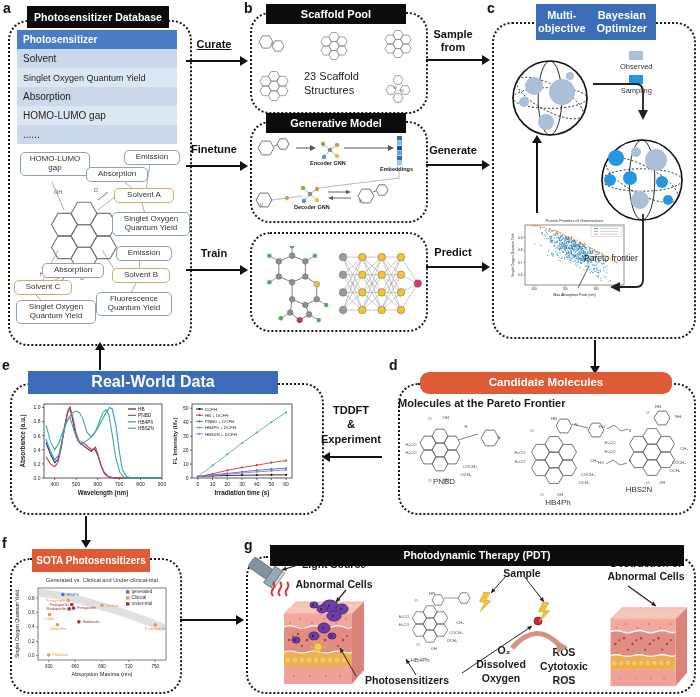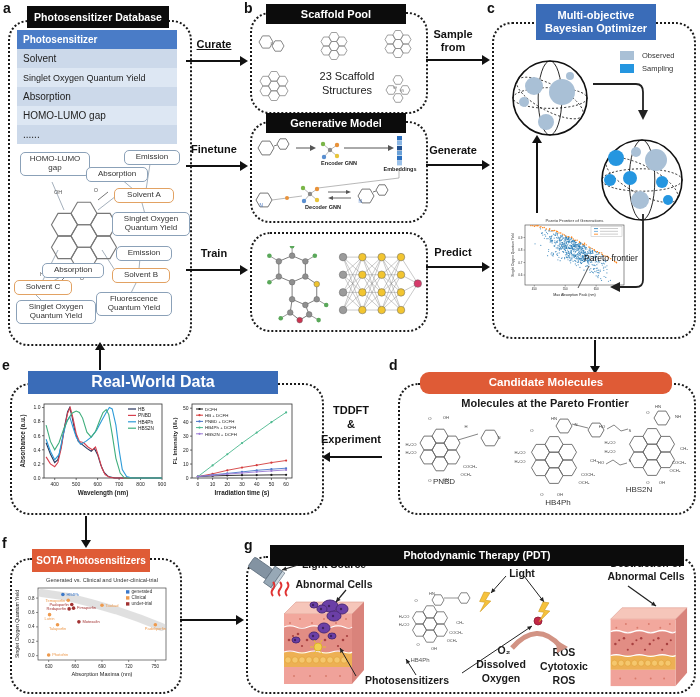--- a/index.html
+++ b/index.html
@@ -29,23 +29,23 @@
     border-left:5px solid transparent;border-right:5px solid transparent;border-top:8px solid #111;}
   .db-table{position:absolute;left:17px;top:30px;width:160px;font-size:10px;border-radius:24px;}
   .db-row{height:19px;display:flex;align-items:center;padding-left:6px;box-sizing:border-box;color:#222;}
   .db-row.hd{background:#4a7cc7;color:#fff;font-weight:bold;}
   .db-row.a{background:#ccd9ea;}
   .db-row.b{background:#dde7f3;}
   .db-row.sm{font-size:9px;}
   .tag{position:absolute;border:1px solid #8ba1b8;border-radius:5px;background:#fff;
        font-size:8px;line-height:1.12;text-align:center;padding:2px 3px;color:#333;z-index:3;}
   .tag.orange{border-color:#e2a263;}
-  .caption{position:absolute;text-align:center;color:#222;}
+  .caption{position:absolute;text-align:left;color:#222;}
   .g-label{position:absolute;font-size:10.5px;font-weight:bold;color:#1a1a1a;text-align:center;line-height:1.2;}
-  .leg-row{display:flex;align-items:center;gap:8px;margin-bottom:4px;}
+  .leg-row{display:flex;align-items:center;gap:2px;margin-bottom:4px;flex-direction:column;}
   .leg-sw{width:14px;height:9px;display:inline-block;}
   .mol-name{position:absolute;font-size:8px;color:#333;text-align:center;}
 </style>
 </head>
 <body>
 
 <div id="stage">
 
   <div class="panel-letter" style="left:3px;top:0px;">a</div>
   <div class="dotted-box" style="left:8px;top:20px;width:180px;height:322px;"></div>
@@ -317,21 +317,21 @@
 
   <div class="flow-label" style="left:422px;top:28px;width:62px;">Sample from</div>
   <div class="arr h r" style="left:426px;top:59px;width:56px;"></div>
   <div class="flow-label" style="left:423px;top:144px;width:60px;">Generate</div>
   <div class="arr h r" style="left:426px;top:164px;width:56px;"></div>
   <div class="flow-label" style="left:423px;top:246px;width:60px;">Predict</div>
   <div class="arr h r" style="left:426px;top:266px;width:56px;"></div>
 
   <div class="panel-letter" style="left:487px;top:0px;">c</div>
   <div class="dotted-box" style="left:492px;top:22px;width:200px;height:313px;"></div>
-  <div class="hdr blue" style="left:536px;top:4px;width:120px;height:36px;font-size:11px;z-index:2;flex-direction:column;">
+  <div class="hdr blue" style="left:536px;top:4px;width:120px;height:36px;font-size:11px;z-index:2;flex-direction:row;">
     <span>Multi-objective</span>
     <span>Bayesian Optimizer</span>
   </div>
   <div class="abs" style="left:620px;top:51px;font-size:7.5px;color:#333;">
     <div class="leg-row">
         <span class="leg-sw" style="background:#a9c0d6;"></span>
         <span>Observed</span>
       </div>
     <div class="leg-row">
         <span class="leg-sw" style="background:#2596e0;"></span>
@@ -1550,21 +1550,21 @@
       <polygon points="310,84 322,91 311,97" fill="#d29384"></polygon>
       <circle cx="292" cy="65" r="4" fill="#c42846" stroke="#8a1a30" stroke-width="0.8"></circle>
       <polygon points="0,0 6,0 2.5,8 8,8 -1,20 2.5,10 -3,10" fill="#f6c23c" stroke="#cf9a1e" stroke-width="0.6" transform="translate(238,36) rotate(8)"></polygon>
       <polygon points="0,0 6,0 2.5,8 8,8 -1,20 2.5,10 -3,10" fill="#f6c23c" stroke="#cf9a1e" stroke-width="0.6" transform="translate(297,46) rotate(8)"></polygon>
     </svg>
 
   <div class="g-label" style="left:298px;top:558px;width:72px;">Light Source</div>
   <div class="g-label" style="left:292px;top:578px;width:84px;">Abnormal Cells</div>
   <div class="g-label" style="left:352px;top:674px;width:110px;">Photosensitizers</div>
   <div class="mol-name" style="left:400px;top:657px;width:40px;font-size:6px;color:#555;">HB4Ph</div>
-  <div class="g-label" style="left:500px;top:567px;width:44px;">Light</div>
+  <div class="g-label" style="left:500px;top:567px;width:44px;">Sample</div>
   <div class="g-label" style="left:482px;top:644px;width:44px;">O₂</div>
   <div class="g-label" style="left:468px;top:658px;width:66px;">Dissolved</div>
   <div class="g-label" style="left:472px;top:672px;width:58px;">Oxygen</div>
   <div class="g-label" style="left:542px;top:646px;width:44px;">ROS</div>
   <div class="g-label" style="left:532px;top:660px;width:64px;">Cytotoxic</div>
   <div class="g-label" style="left:542px;top:674px;width:44px;">ROS</div>
   <div class="g-label" style="left:600px;top:557px;width:92px;">Destruction of</div>
   <div class="g-label" style="left:598px;top:570px;width:96px;">Abnormal Cells</div>
 </div>
 

